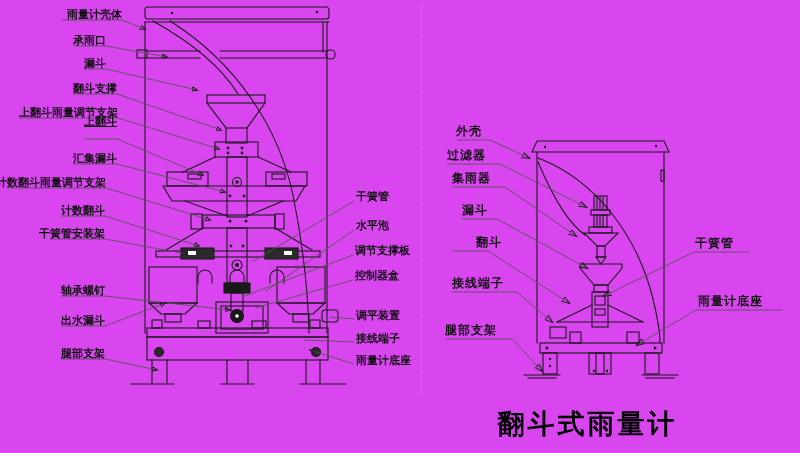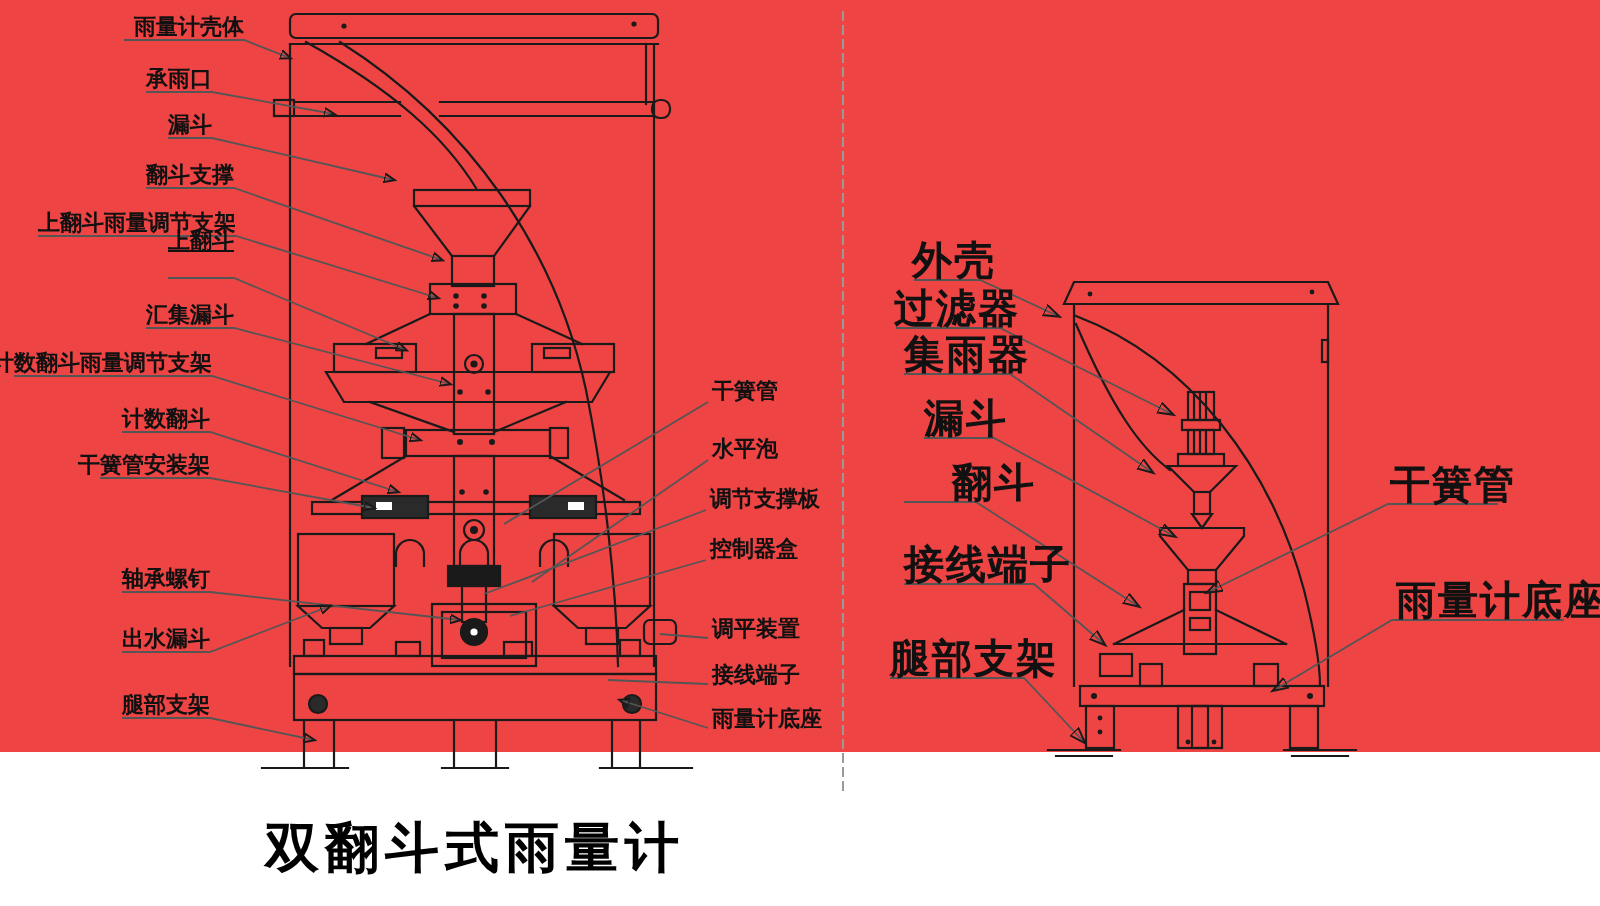--- a/index.html
+++ b/index.html
@@ -1,30 +1,30 @@
 <!DOCTYPE html>
 <html><head>
 <meta charset="utf-8">
 <style>
   html,body{margin:0;padding:0;background:#fff;width:800px;height:453px;overflow:hidden;
     font-family:"Liberation Sans","DejaVu Sans",sans-serif;}
-  .stage{position:relative;width:800px;height:376px;background:#ef4444;}
+  .stage{position:relative;width:800px;height:453px;background:#d946ef;}
   svg{position:absolute;left:0;top:0;}
   
   .art *{fill:none;stroke:#1a1a1a;stroke-width:1.1;stroke-linecap:square;}
   .art .dot{fill:#1a1a1a;stroke:none;}
   .art .fill{fill:#1a1a1a;stroke:#1a1a1a;}
   .art .dark{fill:#2a2a2a;stroke:#1a1a1a;}
   .art .wfill{fill:#fff;stroke:none;}
   .art .leader{stroke:#555;stroke-width:0.9;fill:none;stroke-linecap:butt;}
   .art .divider{stroke:#9a9a9a;stroke-width:1;stroke-dasharray:4 3;}
   .lbl{position:absolute;color:#111;white-space:nowrap;}
   .sm{font-size:11px;line-height:14px;font-weight:bold;}
   .ra{text-align:right;}
-  .bg{font-size:20px;line-height:20px;font-weight:bold;letter-spacing:1px;}
+  .bg{font-size:12px;line-height:20px;font-weight:bold;letter-spacing:1px;}
   .caption{position:absolute;top:406px;font-size:27px;line-height:36px;color:#000;
     font-weight:bold;letter-spacing:3px;text-align:center;}
 </style>
 </head>
 <body>
 
 <div class="stage">
 
 <svg class="art" width="800" height="453" viewBox="0 0 800 453">
   <defs>
@@ -273,15 +273,15 @@
 <div class="lbl bg" style="left:447px;top:145px;">过滤器</div>
 <div class="lbl bg" style="left:452px;top:168px;">集雨器</div>
 <div class="lbl bg" style="left:462px;top:200px;">漏斗</div>
 <div class="lbl bg" style="left:476px;top:232px;">翻斗</div>
 <div class="lbl bg" style="left:452px;top:273px;">接线端子</div>
 <div class="lbl bg" style="left:445px;top:320px;">腿部支架</div>
 
 <div class="lbl bg" style="left:695px;top:233px;">干簧管</div>
 <div class="lbl bg" style="left:698px;top:291px;">雨量计底座</div>
 
-<div class="caption" style="left:115px;width:245px;">双翻斗式雨量计</div>
+<div class="caption" style="left:480px;width:215px;">翻斗式雨量计</div>
 
 </div>
 
 </body></html>

